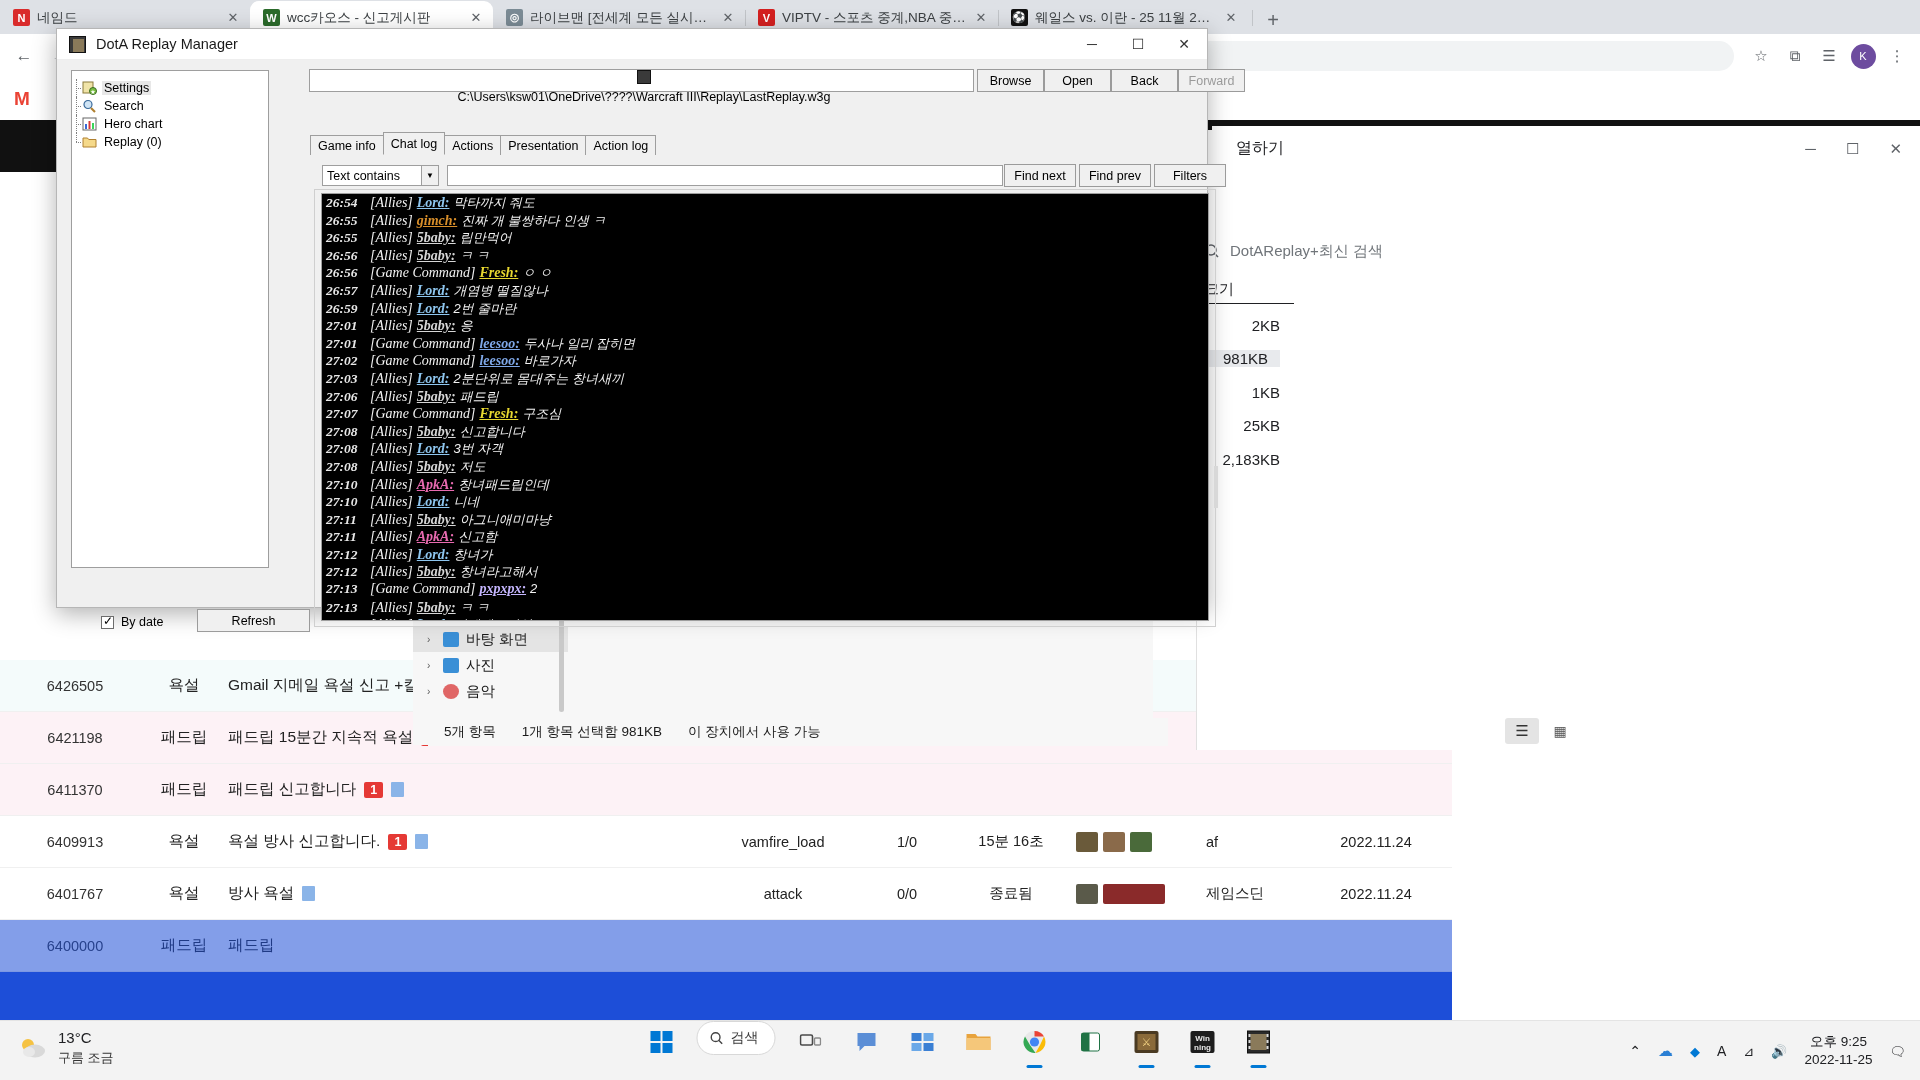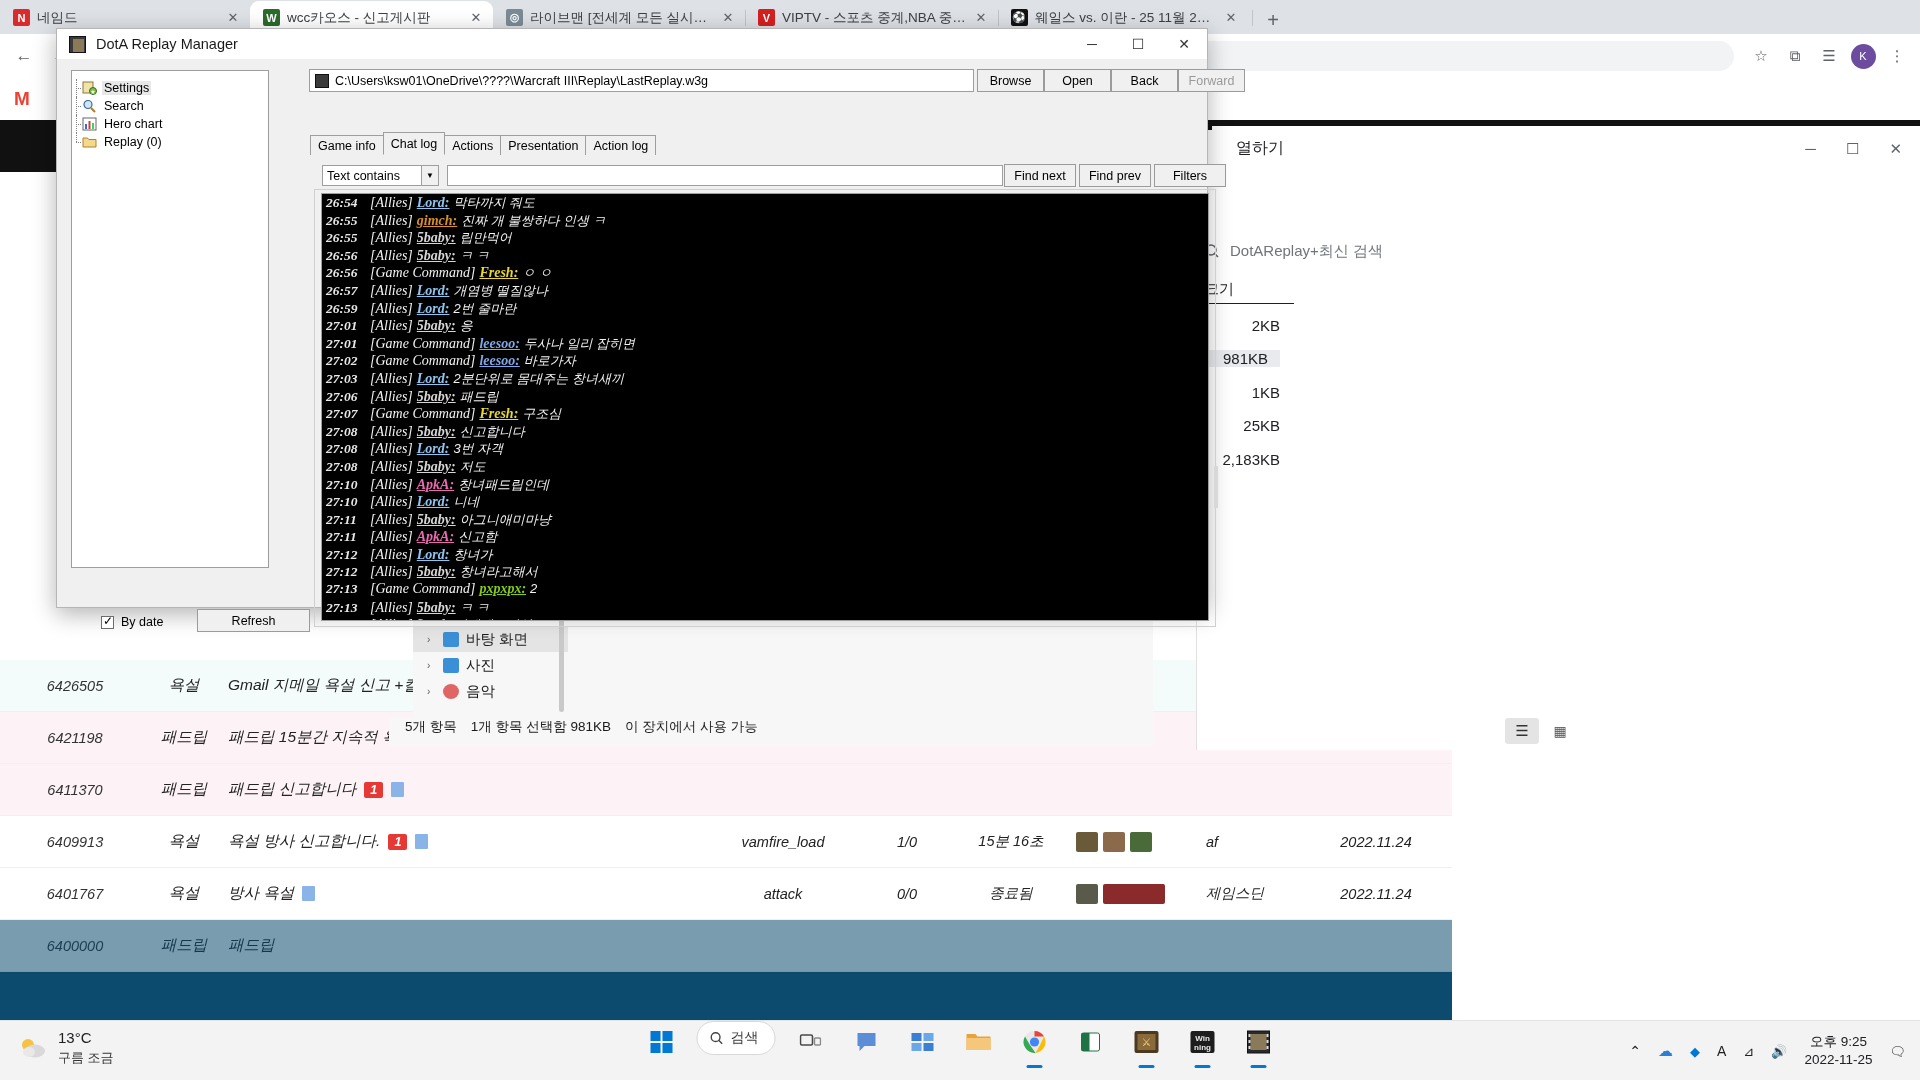--- a/index.html
+++ b/index.html
@@ -49,21 +49,21 @@
   #bcontent { position:absolute; left:0; top:78px; width:1920px;
     bottom:60px; background:#fff; }
   #gmailbar { position:absolute; left:0; top:0; width:1920px; height:42px;
     background:#fff; display:flex; align-items:center; padding-left:14px; gap:10px; }
   .gmail-m { color:#ea4335; font-size:19px; font-weight:bold; }
   #darkband { position:absolute; left:0; top:42px; width:1920px; height:52px;
     background:#111; }
 
   
   #rtable { position:absolute; left:0; top:660px; width:1452px; bottom:0;
-    background:#0c4a6e;font-style:italic; }
+    background:#1d4ed8; }
   .rrow { height:52px; display:flex; align-items:center;
     font-size:15.5px; color:#222; border-bottom:1px solid #f0f0f0; }
   .rrow.tint-a { background:#f4fbfb; }
   .rrow.tint-b { background:#fdf2f6; }
   .rrow.tint-c { background:#fff; }
   .c-id { width:150px; text-align:center; color:#333; font-size:14.5px; }
   .c-cat { width:68px; text-align:center; }
   .c-title { width:480px; display:flex; align-items:center; gap:8px;
     padding-left:10px; }
   .badge-n { background:#e53935; color:#fff; font-size:12.5px; font-weight:bold;
@@ -123,23 +123,23 @@
   
   #fexp { position:absolute; left:413px; top:600px; width:740px; height:145px;
     background:#f7f7f7; }
   #fexp-tree { position:absolute; left:413px; top:600px; width:155px;
     height:120px; background:#f7f7f7; }
   .ftree-item { height:26px; display:flex; align-items:center; gap:7px;
     padding-left:14px; font-size:14.5px; color:#1a1a1a; }
   .ftree-item.sel { background:#e4e4e4; }
   .ftree-arrow { font-size:10px; color:#5a5a5a; width:9px; }
   .ftree-ico { width:16px; height:15px; border-radius:2px; }
-  #fexp-status { position:absolute; left:389px; top:718px; width:740px;
-    height:28px; background:#f7f7f7; display:flex; 
-    gap:14px; padding-left:16px; font-size:13.5px; color:#1a1a1a; }
+  #fexp-status { position:absolute; left:428px; top:718px; width:740px;
+    height:28px; background:#f7f7f7; display:flex; align-items:center;
+    gap:26px; padding-left:16px; font-size:13.5px; color:#1a1a1a; }
   #fexp-scroll { position:absolute; left:559px; top:612px; width:5px;
     height:100px; background:#c9c9c9; border-radius:3px; }
 
   
   #drm { position:absolute; left:32px; top:28px; width:1152px; height:580px;
     background:#f0f0f0; border:1px solid #b6b6b6;
     box-shadow:0 6px 22px rgba(0,0,0,.30);margin-left:24px; }
   #drm-title { height:31px; background:#fff; display:flex; align-items:center;
     padding-left:12px; gap:10px; border-bottom:1px solid #eee; }
   #drm-icon { width:17px; height:17px; background:#3a3a3a;
@@ -172,21 +172,21 @@
   .ckbox::after { content:"✓"; position:absolute; left:1px; top:-3px;
     font-size:12px; color:#000; }
   #drm-refresh { position:absolute; left:140px; top:580px; width:113px;
     height:23px; background:#f0f0f0; border:1px solid #9b9b9b;
     display:flex; align-items:center; justify-content:center;
     font-size:12.5px; color:#000; }
 
   
   #drm-path { position:absolute; left:252px; top:40px; width:665px; height:23px;
     background:#fff; border:1px solid #9e9e9e; display:flex; align-items:center;
-    gap:6px; padding-left:5px; font-size:12.5px; color:#000; }
+    gap:6px; padding-left:5px; font-size:12.5px; color:#000;flex-direction:column; }
   #drm-path .pico { width:14px; height:14px; background:#3a3a3a;
     border:1px solid #111; flex:0 0 14px; }
   .pbtn { position:absolute; top:40px; height:23px; width:67px;
     background:#f0f0f0; border:1px solid #9b9b9b; display:flex;
     align-items:center; justify-content:center; font-size:12.5px; color:#000; }
   .pbtn.dis { color:#9a9a9a; }
 
   
   #drm-tabs { position:absolute; left:253px; top:104px; display:flex;
     align-items:flex-end; height:22px; }
@@ -628,21 +628,21 @@
       </div>
       <div class="cl">
         <span class="t">27:12</span>
         <span class="ch">[Allies]</span>
         <span class="nm" style="color: rgb(214, 214, 214);">5baby:</span>
         <span class="msg">창녀라고해서</span>
       </div>
       <div class="cl">
         <span class="t">27:13</span>
         <span class="ch">[Game Command]</span>
-        <span class="nm" style="color: #84cc16;">pxpxpx:</span>
+        <span class="nm" style="color: #c4b5fd;">pxpxpx:</span>
         <span class="msg">2</span>
       </div>
       <div class="cl">
         <span class="t">27:13</span>
         <span class="ch">[Allies]</span>
         <span class="nm" style="color: rgb(214, 214, 214);">5baby:</span>
         <span class="msg">ㅋ ㅋ</span>
       </div>
       <div class="cl">
         <span class="t">27:13</span>

